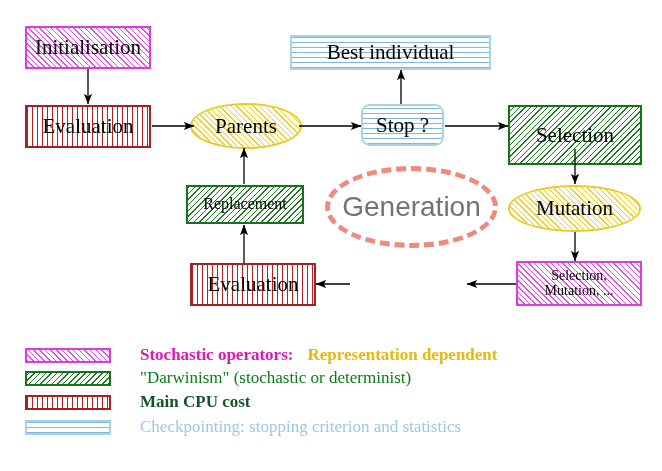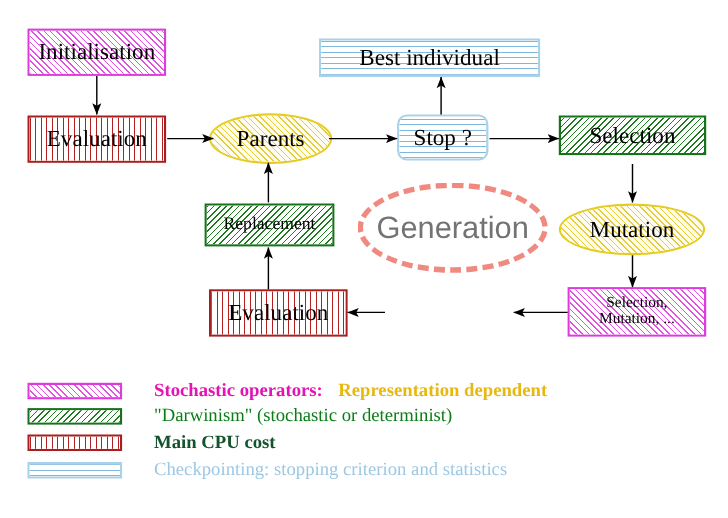--- a/index.html
+++ b/index.html
@@ -136,21 +136,21 @@
   <div class="node rounded bd-blue" style="left:361px;top:104px;width:83px;height:42px;font-size:21px;text-align:right;">
     <span class="pat fill-blue"></span>
     <span class="lbl">Stop ?</span>
   </div>
 
   <div class="node bd-blue" style="left:290px;top:35px;width:201px;height:35px;font-size:21px;">
     <span class="pat fill-blue"></span>
     <span class="lbl">Best individual</span>
   </div>
 
-  <div class="node bd-green" style="left:508px;top:105px;width:134px;height:36px;font-size:21px;">
+  <div class="node bd-green" style="left:508px;top:105px;width:134px;height:60px;font-size:21px;">
     <span class="pat fill-green"></span>
     <span class="lbl">Selection</span>
   </div>
 
   <div class="node ellipse bd-gold" style="left:508px;top:185px;width:133px;height:47px;font-size:21px;">
     <span class="pat fill-gold"></span>
     <span class="lbl">Mutation</span>
   </div>
 
   <div class="node bd-magenta" style="left:516px;top:261px;width:126px;height:45px;font-size:14px;">

